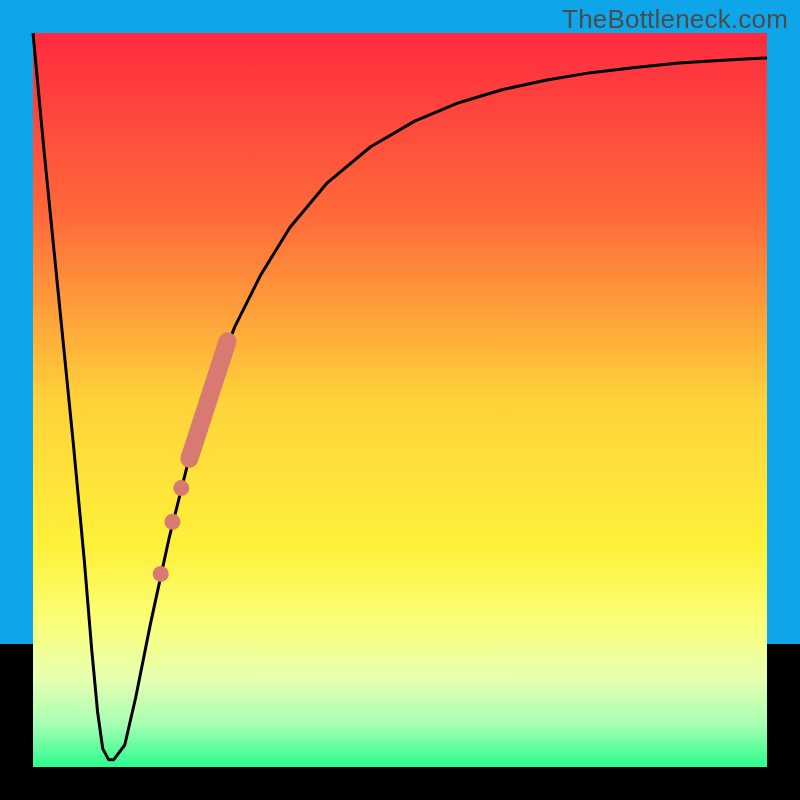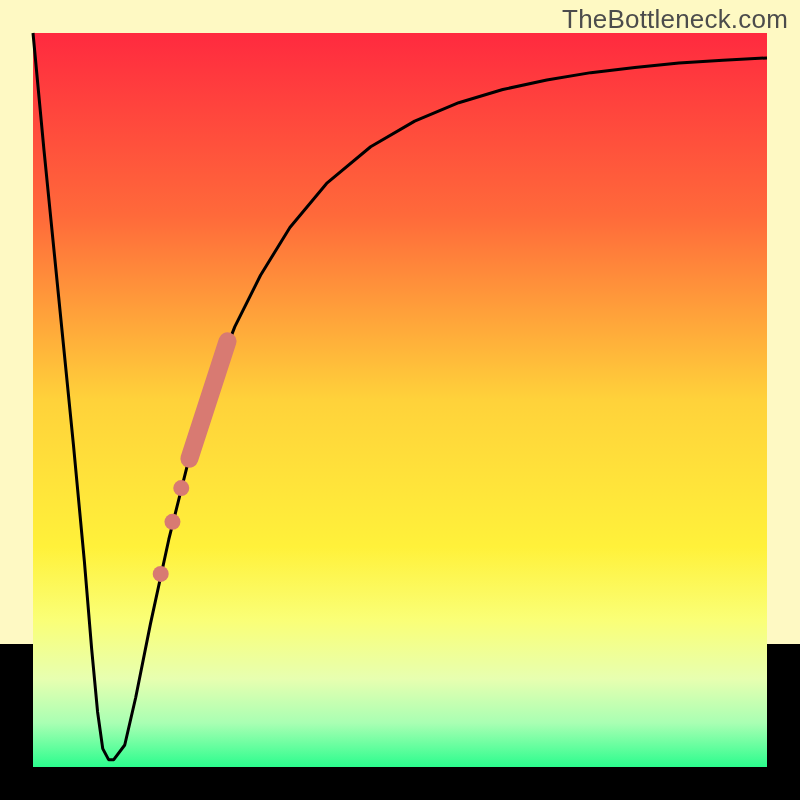--- a/index.html
+++ b/index.html
@@ -7,21 +7,21 @@
     padding: 0;
     width: 800px;
     height: 800px;
     overflow: hidden;
     background: #000;
   }
   .frame {
     position: relative;
     width: 800px;
     height: 644px;
-    background: #fef9c3;
+    background: #0ea5e9;
   }
   .watermark {
     position: absolute;
     top: 4px;
     right: 12px;
     font-family: Arial, Helvetica, sans-serif;
     font-size: 26px;
     font-weight: 500;
     color: #4c4c4c;
     letter-spacing: 0.2px;

